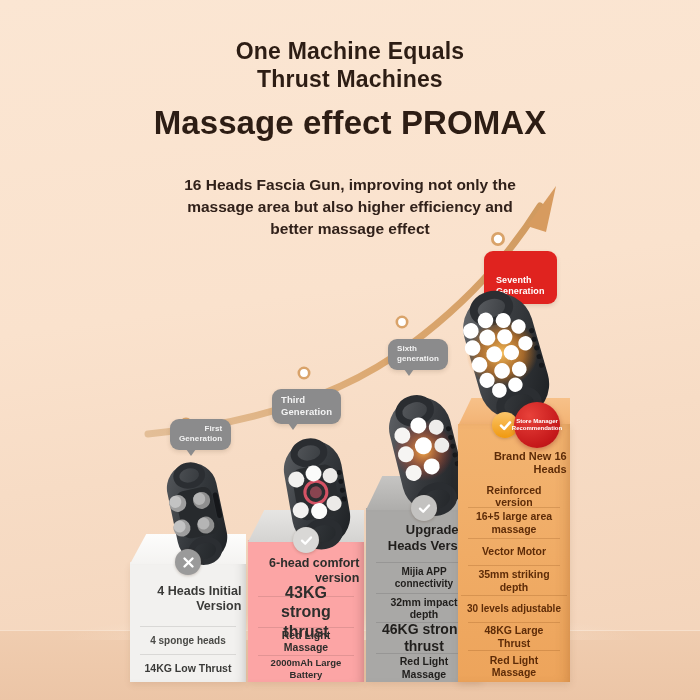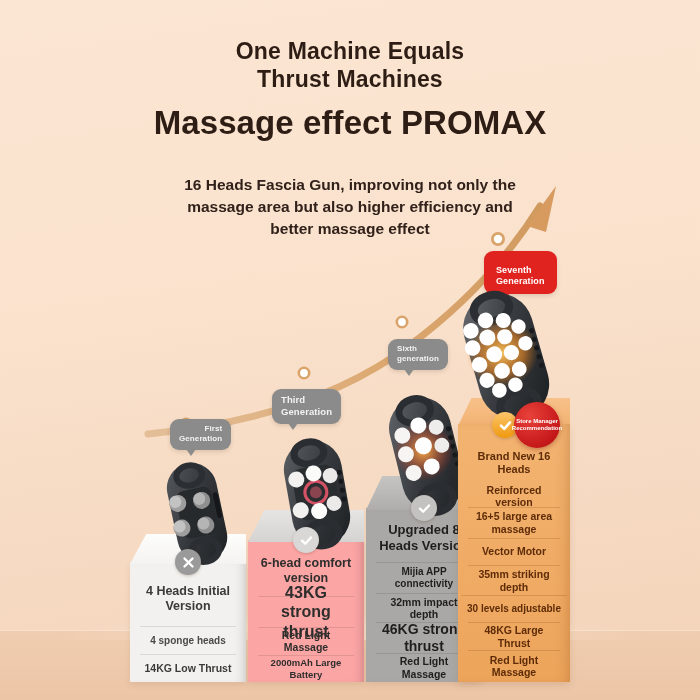--- a/index.html
+++ b/index.html
@@ -35,31 +35,31 @@
     position:absolute;border-radius:9px;color:#fff;font-size:8px;font-weight:bold;
     line-height:1.24;padding:5px 9px 6px;letter-spacing:.1px;
     box-shadow:0 2px 4px rgba(90,60,40,.16);
   }
   .bub:after{
     content:"";position:absolute;left:16px;bottom:-6px;
     border-left:5px solid transparent;border-right:5px solid transparent;
     border-top:7px solid var(--tail);
   }
   .bub.gray{background:#8b8b8c;--tail:#8b8b8c;color:#f3f3f3;}
-  .bub.red{background:#e0231f;--tail:#e0231f;font-size:9px;padding:14px 12px 7px;}
+  .bub.red{background:#e0231f;--tail:#e0231f;font-size:9px;padding:24px 12px 7px;}
 
   
   .ped{position:absolute;}
   .face{
     position:absolute;left:0;top:0;width:100%;height:100%;
     box-sizing:border-box;display:flex;flex-direction:column;align-items:center;
   }
 
   .ped-title{
-    font-weight:bold;text-align:center;line-height:1.2;
+    font-weight:bold;text-align:right;line-height:1.2;
   }
   .feat{
     width:82%;text-align:center;font-weight:bold;line-height:1.2;
     border-top:1px solid rgba(0,0,0,.10);
     display:flex;align-items:center;justify-content:center;
   }
   .feat.first{border-top:none;}
 
   
   .badge{

